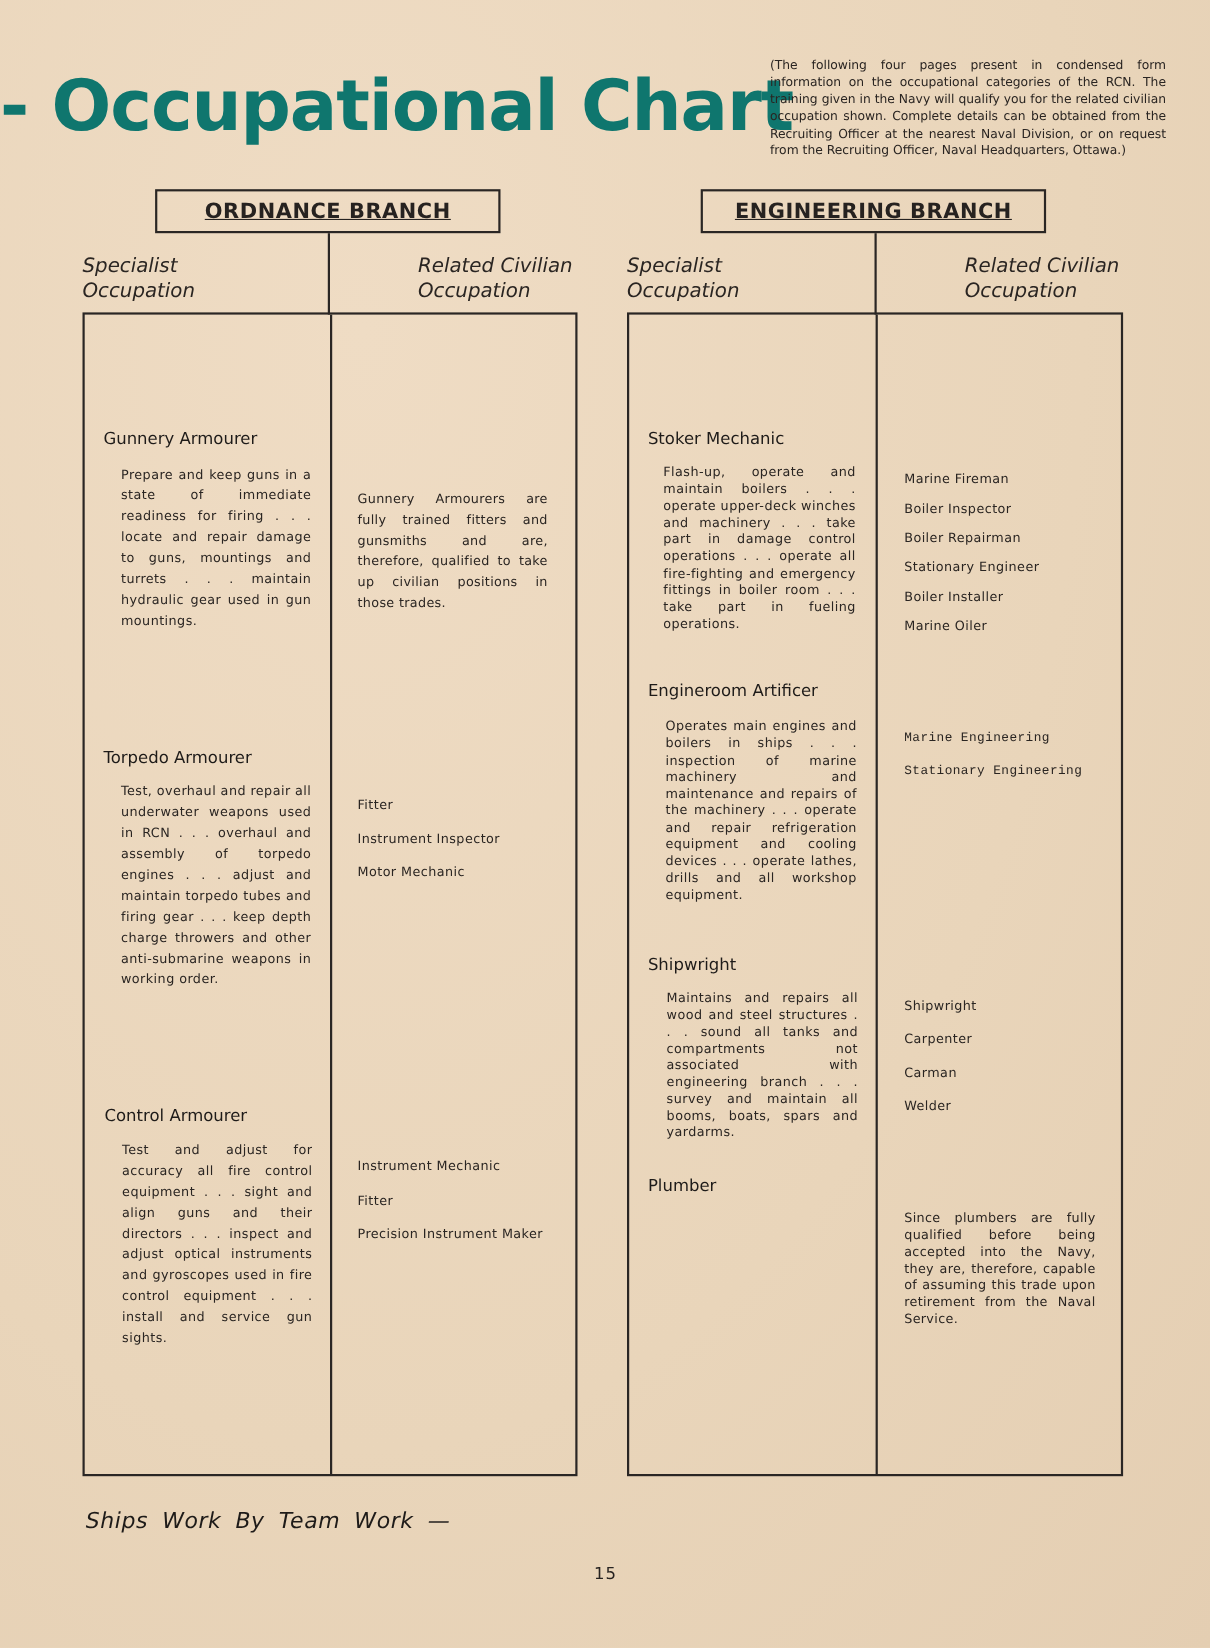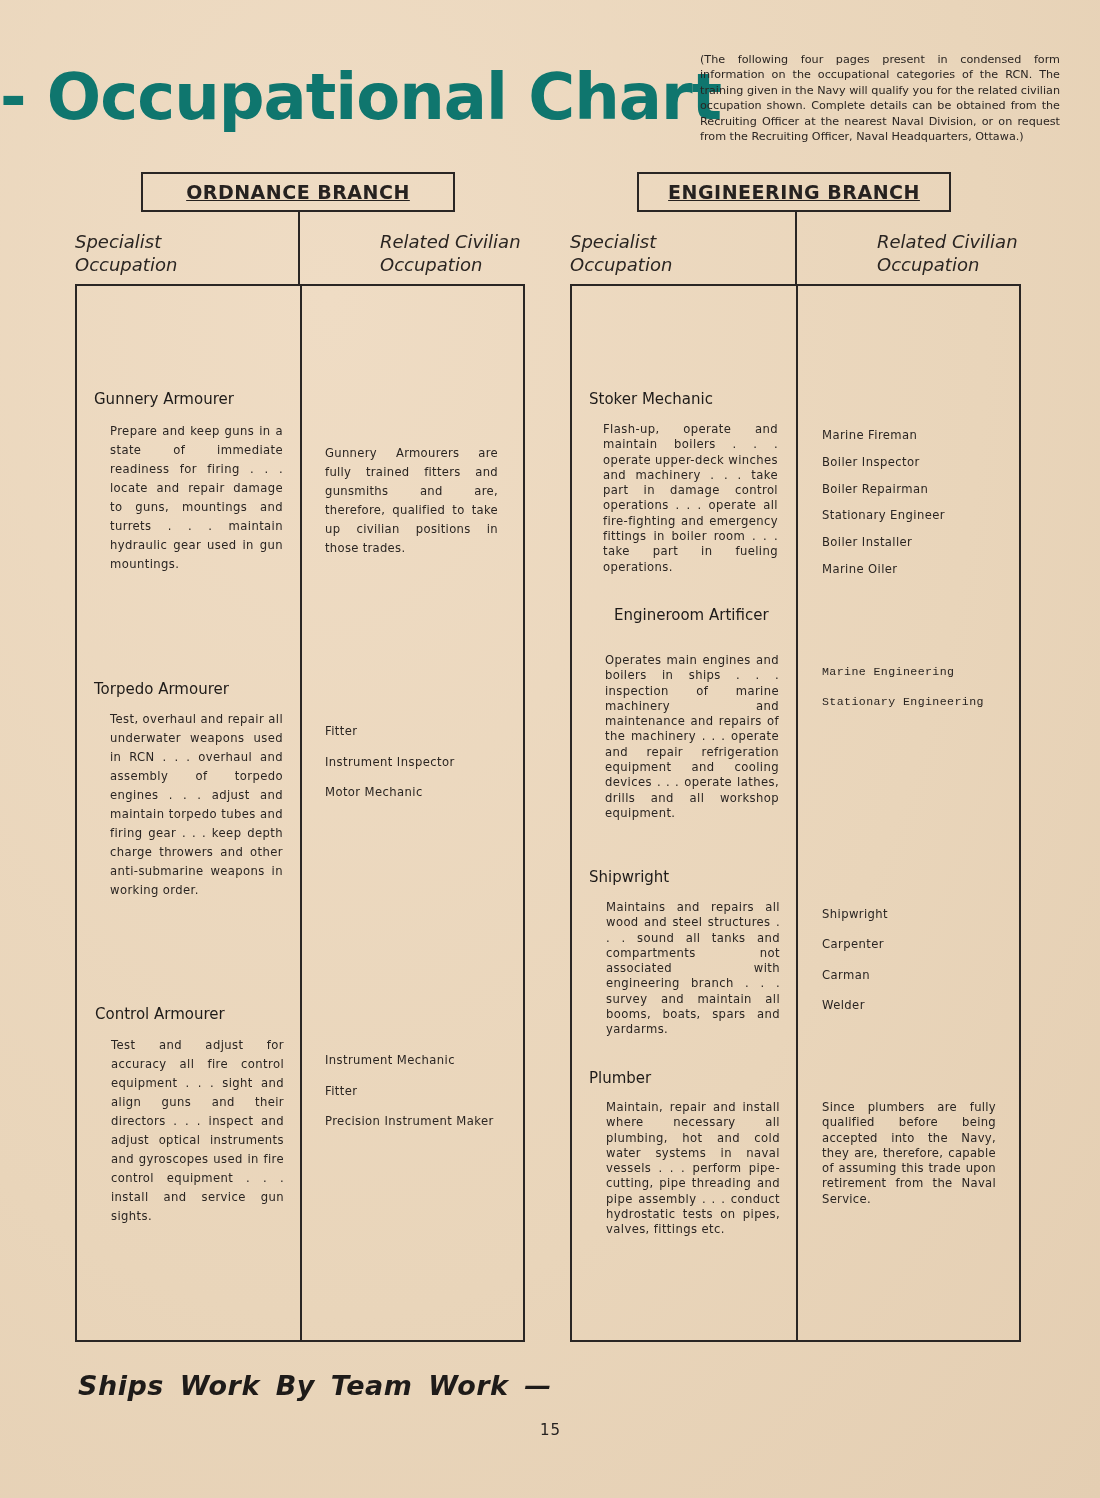--- a/index.html
+++ b/index.html
@@ -41,21 +41,21 @@
     .occ-title { font-weight: normal; font-size: 15px; color: #1e1b19; position: absolute; white-space: nowrap; }
     .occ-desc {
       position: absolute; font-size: 11.6px; letter-spacing: 0.4px;
       text-align: justify; color: #2a2522;
     }
     .civ-list { position: absolute; font-size: 11.6px; letter-spacing: 0.4px; color: #2a2522; }
     .civ-item { white-space: nowrap; }
     .civ-para { position: absolute; font-size: 11.6px; letter-spacing: 0.3px; text-align: justify; line-height: 15.3px; color: #2a2522; }
     .footer-slogan {
       position: absolute; left: 78px; top: 1370px;
-      font-weight: bold; font-style: italic; font-size: 27px; letter-spacing: 0.5px; color: #1e1b19;
+      font-weight: normal; font-style: italic; font-size: 20px; letter-spacing: 0.5px; color: #1e1b19;
       word-spacing: 6px;
     }
     .page-number { position: absolute; left: 540px; top: 1421px; font-size: 15px; letter-spacing: 1px; }
   </style>
 </head>
 <body>
 
 <div class="page-title">- Occupational Chart</div>
 <div class="intro intro-last">(The following four pages present in condensed form information on the occupational categories of the RCN. The training given in the Navy will qualify you for the related civilian occupation shown. Complete details can be obtained from the Recruiting Officer at the nearest Naval Division, or on request from the Recruiting Officer, Naval Headquarters, Ottawa.)</div>
 
@@ -105,36 +105,35 @@
     <div class="occ-desc" style="left:31px;top:136px;width:175px;line-height:15.3px;">Flash-up, operate and maintain boilers . . . operate upper-deck winches and machinery . . . take part in damage control operations . . . operate all fire-fighting and emergency fittings in boiler room . . . take part in fueling operations.</div>
     <div class="civ-list" style="left:250px;top:136px;line-height:26.8px;">
       <div class="civ-item">Marine Fireman</div>
       <div class="civ-item">Boiler Inspector</div>
       <div class="civ-item">Boiler Repairman</div>
       <div class="civ-item">Stationary Engineer</div>
       <div class="civ-item">Boiler Installer</div>
       <div class="civ-item">Marine Oiler</div>
     </div>
 
-    <div class="occ-title" style="left:17px;top:320px;margin-left:25px;">Engineroom Artificer</div>
+    <div class="occ-title" style="left:17px;top:333px;">Engineroom Artificer</div>
     <div class="occ-desc" style="left:33px;top:367px;width:174px;line-height:15.3px;">Operates main engines and boilers in ships . . . inspection of marine machinery and maintenance and repairs of the machinery . . . operate and repair refrigeration equipment and cooling devices . . . operate lathes, drills and all workshop equipment.</div>
     <div class="civ-list" style="left:250px;top:371px;line-height:30px;font-family:Liberation Mono, monospace;">
       <div class="civ-item">Marine Engineering</div>
       <div class="civ-item">Stationary Engineering</div>
     </div>
 
     <div class="occ-title" style="left:17px;top:582px;">Shipwright</div>
     <div class="occ-desc" style="left:34px;top:614px;width:174px;line-height:15.3px;">Maintains and repairs all wood and steel structures . . . sound all tanks and compartments not associated with engineering branch . . . survey and maintain all booms, boats, spars and yardarms.</div>
     <div class="civ-list" style="left:250px;top:613px;line-height:30.3px;">
       <div class="civ-item">Shipwright</div>
       <div class="civ-item">Carpenter</div>
       <div class="civ-item">Carman</div>
       <div class="civ-item">Welder</div>
     </div>
 
     <div class="occ-title" style="left:17px;top:783px;">Plumber</div>
-    <div class="occ-desc" style="left:34px;top:814px;width:174px;line-height:15.3px;">Maintain, repair and install where necessary all plumbing, hot and cold water systems in naval vessels . . . perform pipe-cutting, pipe threading and pipe assembly . . . conduct hydrostatic tests on pipes, valves, fittings etc.</div>
     <div class="civ-para" style="left:250px;top:814px;width:174px;">Since plumbers are fully qualified before being accepted into the Navy, they are, therefore, capable of assuming this trade upon retirement from the Naval Service.</div>
   </div>
 </div>
 
 <div class="footer-slogan">Ships Work By Team Work —</div>
 <div class="page-number">15</div>
 
 </body></html>

